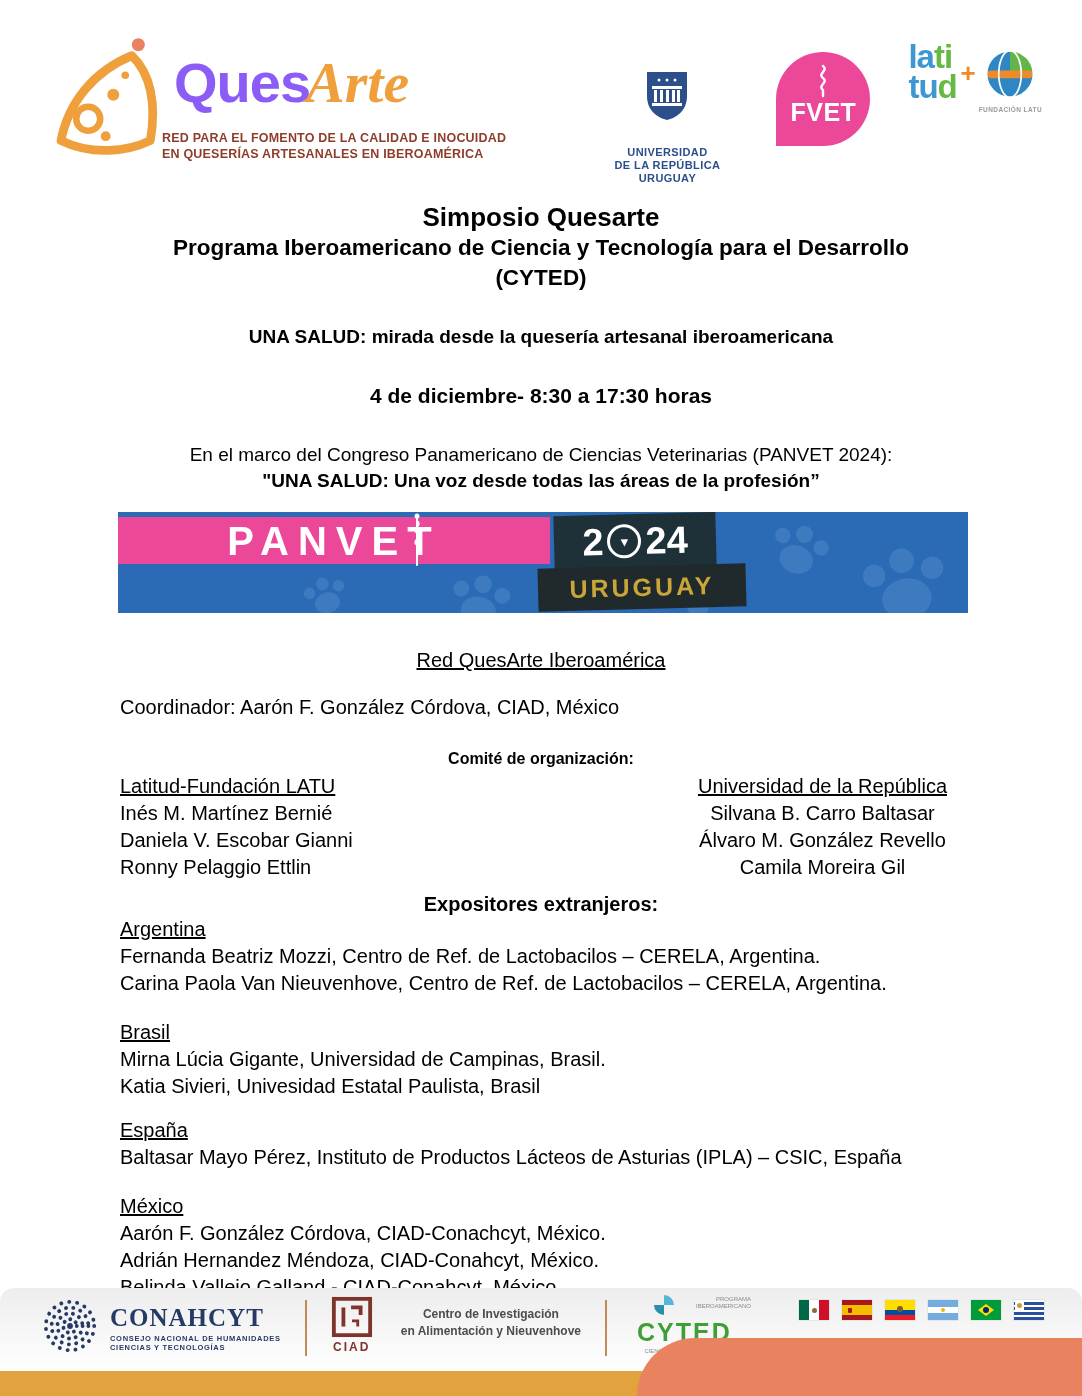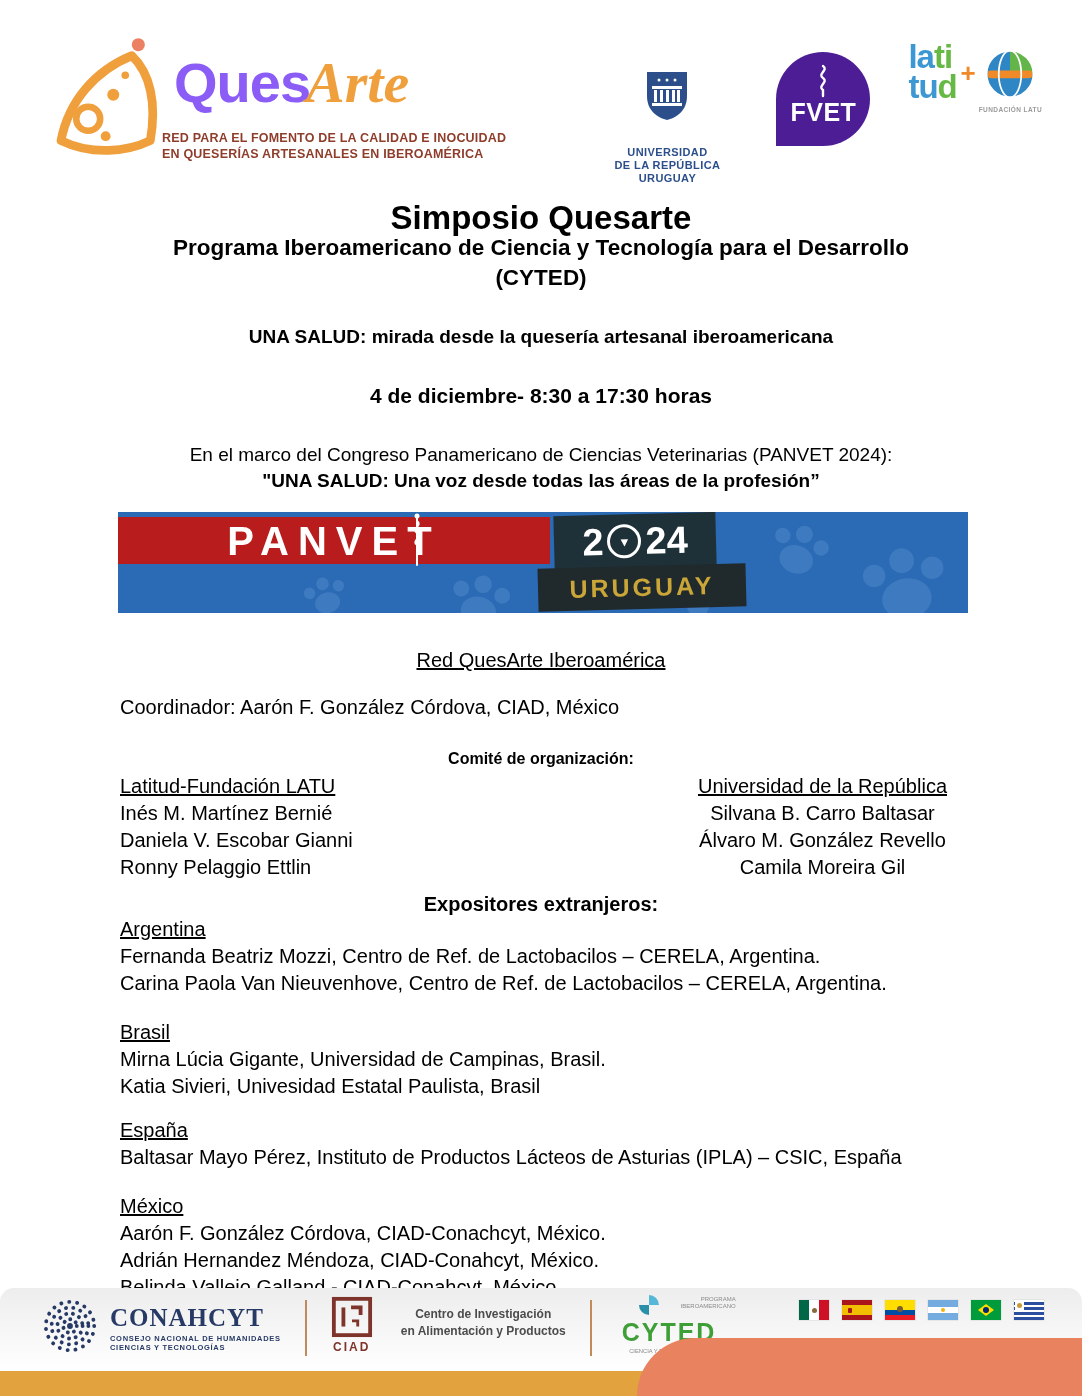--- a/index.html
+++ b/index.html
@@ -11,46 +11,46 @@
   .q-logo{display:flex;align-items:flex-start;}
   .q-text{margin-left:-14px;padding-top:18px;}
   .q-word{line-height:58px;white-space:nowrap;}
   .q-ques{font-size:56px;font-weight:bold;color:#8b5cf6;letter-spacing:-1px;margin-left:12px;}
   .q-arte{font-size:58px;font-weight:bold;font-style:italic;color:#f09f3d;
           font-family:"Liberation Serif",serif;margin-left:-4px;}
   .q-tag{margin-top:4px;font-size:12.5px;font-weight:bold;color:#8f3d2b;line-height:16px;letter-spacing:.2px;}
   .hspacer{flex:1;}
   .udelar{width:118px;text-align:center;margin-top:34px;}
   .udelar-text{margin-top:20px;font-size:11px;font-weight:bold;color:#2c4f8c;line-height:13px;letter-spacing:.4px;}
-  .fvet{width:94px;height:94px;margin:16px 38px 0 50px;background:#4c1d95;
+  .fvet{width:94px;height:94px;margin:16px 38px 0 50px;background:#ec4899;
         border-radius:50% 50% 50% 0;position:relative;}
   .fvet-label{position:absolute;left:0;right:0;top:46px;text-align:center;color:#fff;
               font-weight:bold;font-size:25px;letter-spacing:.5px;}
   .fvet-squiggle{position:absolute;left:38px;top:12px;}
   .latitud{margin-top:6px;display:flex;align-items:flex-start;}
   .lat-text{font-weight:bold;font-size:33px;line-height:30px;letter-spacing:-1px;position:relative;padding-right:16px;}
   .lat-blue{color:#3d97d3;} .lat-green{color:#67b945;}
   .lat-plus{position:absolute;right:-2px;top:16px;color:#f08a28;font-size:26px;font-weight:bold;}
   .lat-globe{margin-left:6px;margin-top:6px;text-align:center;}
   .lat-sub{margin-top:2px;font-size:6.5px;color:#9a9a9a;font-weight:bold;letter-spacing:.4px;}
 
   
   .content{position:absolute;left:120px;width:842px;top:176px;}
   .tcenter{text-align:center;}
-  .title1{margin-top:26px;font-size:33px;font-weight:bold;line-height:31px;}
+  .title1{margin-top:26px;font-size:26px;font-weight:bold;line-height:31px;}
   .title2{font-size:22.5px;font-weight:bold;line-height:30px;}
   .subtitle{margin-top:33px;font-size:19px;font-weight:bold;}
   .datetime{margin-top:36px;font-size:21px;font-weight:bold;}
   .context1{margin-top:34px;font-size:19px;line-height:26px;}
   .context2{font-size:19px;font-weight:bold;line-height:26px;}
 
   
   .banner{position:relative;margin:18px auto 0 -2px;width:850px;height:101px;background:#2b6ab4;overflow:hidden;}
   .paw{position:absolute;opacity:.55;}
-  .panel-main{position:absolute;left:0;top:5px;width:432px;height:47px;background:#b91c1c;
+  .panel-main{position:absolute;left:0;top:5px;width:432px;height:47px;background:#ec4899;
               display:flex;align-items:center;justify-content:center;}
   .panvet-brand{color:#fff;font-weight:bold;font-size:40px;letter-spacing:9px;line-height:40px;}
   .caduceus{position:absolute;left:292px;top:-4px;}
   .panel-year{position:absolute;left:436px;top:2px;width:162px;height:54px;background:#1f3138;
               transform:rotate(-1.5deg);display:flex;align-items:center;justify-content:center;gap:4px;}
   .year-txt{color:#fff;font-weight:bold;font-size:38px;}
   .year-sym{width:28px;height:28px;border:3px solid #fff;border-radius:50%;display:flex;
             align-items:center;justify-content:center;color:#fff;font-size:13px;font-weight:bold;}
   .panel-uy{position:absolute;left:420px;top:54px;width:208px;height:43px;background:#20292c;
             transform:rotate(-1.5deg);display:flex;align-items:center;justify-content:center;}
@@ -352,21 +352,21 @@
               <rect x="3" y="3" width="38" height="38" stroke-width="4"></rect>
               <path d="M13 12 V32" stroke-width="4"></path>
               <path d="M21 12 H31 V20" stroke-width="4"></path>
               <path d="M22 26 H28 V32" stroke-width="3"></path>
             </svg>
           </span>
           <div class="ciad-acr">CIAD</div>
         </div>
         <div class="ciad-text">
           <div>Centro de Investigación</div>
-          <div>en Alimentación y Productos</div>
+          <div>en Alimentación y Nieuvenhove</div>
         </div>
       </div>
 
       <div class="f-div"></div>
 
       <div class="cyted">
         <span class="cyted-pin">
           <svg width="22" height="22" viewBox="0 0 22 22">
             <path d="M11 11 L11 1 A10 10 0 0 1 21 11 Z" fill="#57b7d8"></path>
             <path d="M11 11 L11 21 A10 10 0 0 1 1 11 Z" fill="#2a8fa8"></path>

